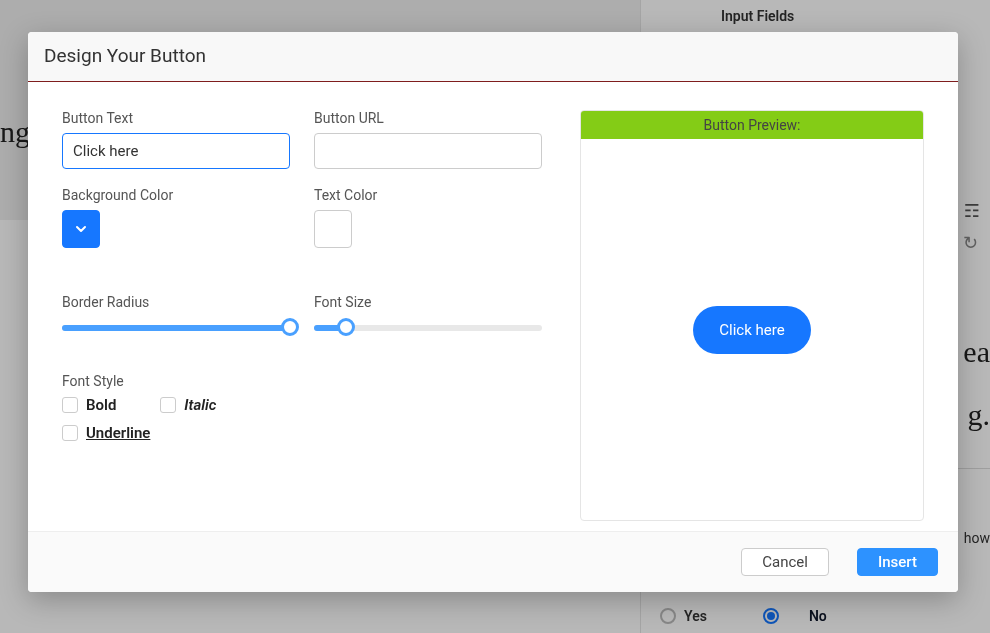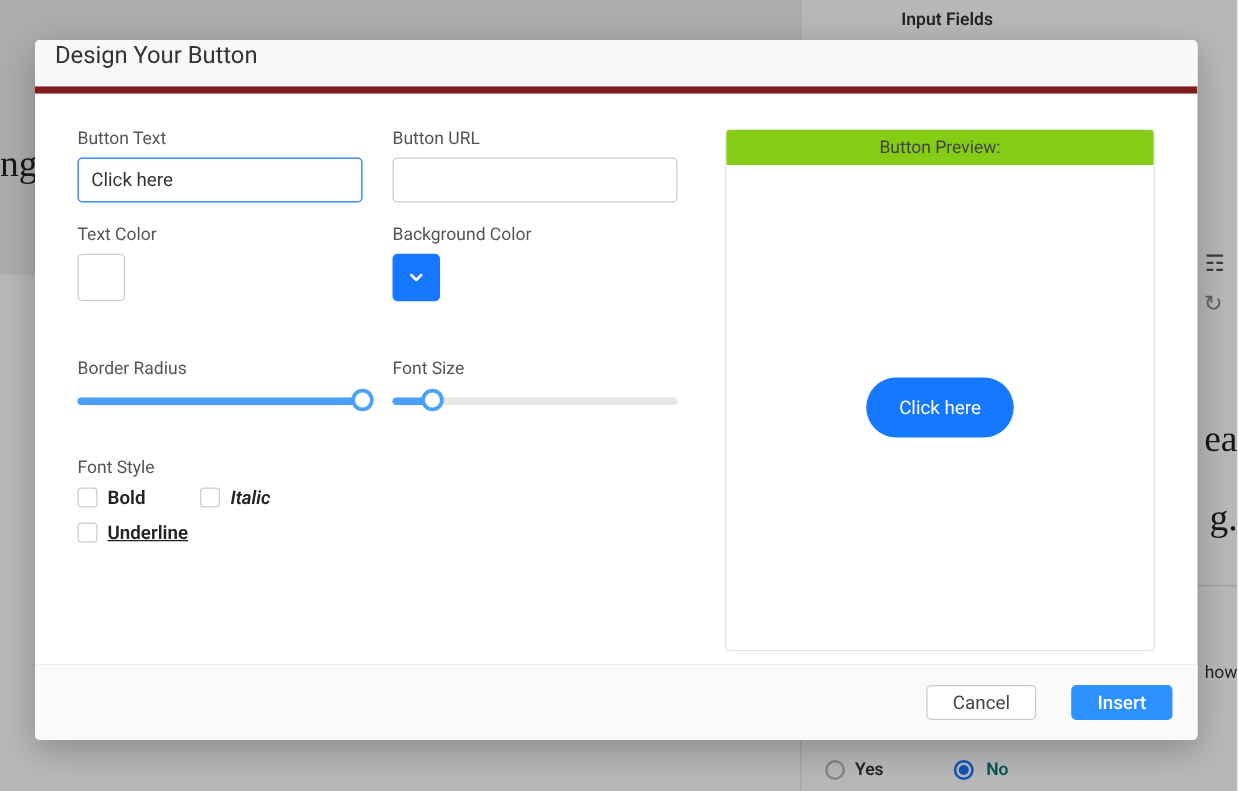--- a/index.html
+++ b/index.html
@@ -124,39 +124,39 @@
       border-color: #1677ff;
       position: relative;
     }
     .bg-radio.checked::after {
       content: '';
       position: absolute;
       inset: 2px;
       background: #1677ff;
       border-radius: 50%;
     }
-    .bg-no { color: #0f766e; margin-left: 2px; }
+    .bg-no { color: #0f172a; margin-left: 22px; }
 
     
     .modal {
       position: absolute;
       left: 28px;
       top: 32px;
       width: 930px;
       height: 560px;
       background: #fff;
       border-radius: 4px;
       box-shadow: 0 8px 28px rgba(0,0,0,0.25);
       z-index: 2;
       display: flex;
       flex-direction: column;
     }
     .modal-header {
-      padding: 0 16px 14px 16px;
-      border-bottom: 6px solid #7f1d1d;
+      padding: 12px 16px 14px 16px;
+      border-bottom: 1px solid #7f1d1d;
       background: #f8f8f8;
       border-radius: 4px 4px 0 0;
     }
     .modal-title {
       font-size: 19px;
       font-weight: 400;
       color: #333;
     }
     .modal-body {
       flex: 1;
@@ -372,31 +372,31 @@
         <label class="field-label">Button Text</label>
         <input class="text-input focused" type="text" value="Click here" style="">
       </div>
 
       <div>
         <label class="field-label">Button URL</label>
         <input class="text-input" type="text" value="" style="">
       </div>
 
       <div>
-        <label class="field-label">Text Color</label>
-        <div class="color-swatch white"></div>
-      </div>
-
-      <div>
         <label class="field-label">Background Color</label>
         <div class="color-swatch blue">
           <svg class="chevron-down-white" viewBox="0 0 12 12">
             <path d="M2 4 L6 8 L10 4" stroke="#fff" stroke-width="2" fill="none" stroke-linecap="round" stroke-linejoin="round"></path>
           </svg>
         </div>
+      </div>
+
+      <div>
+        <label class="field-label">Text Color</label>
+        <div class="color-swatch white"></div>
       </div>
 
       <div style="padding-top:28px;">
         <label class="field-label">Border Radius</label>
         <div class="slider-wrap">
           <div class="slider-track"></div>
           <div class="slider-fill" style="width:100%"></div>
           <div class="slider-thumb" style="left:100%"></div>
         </div>
       </div>

